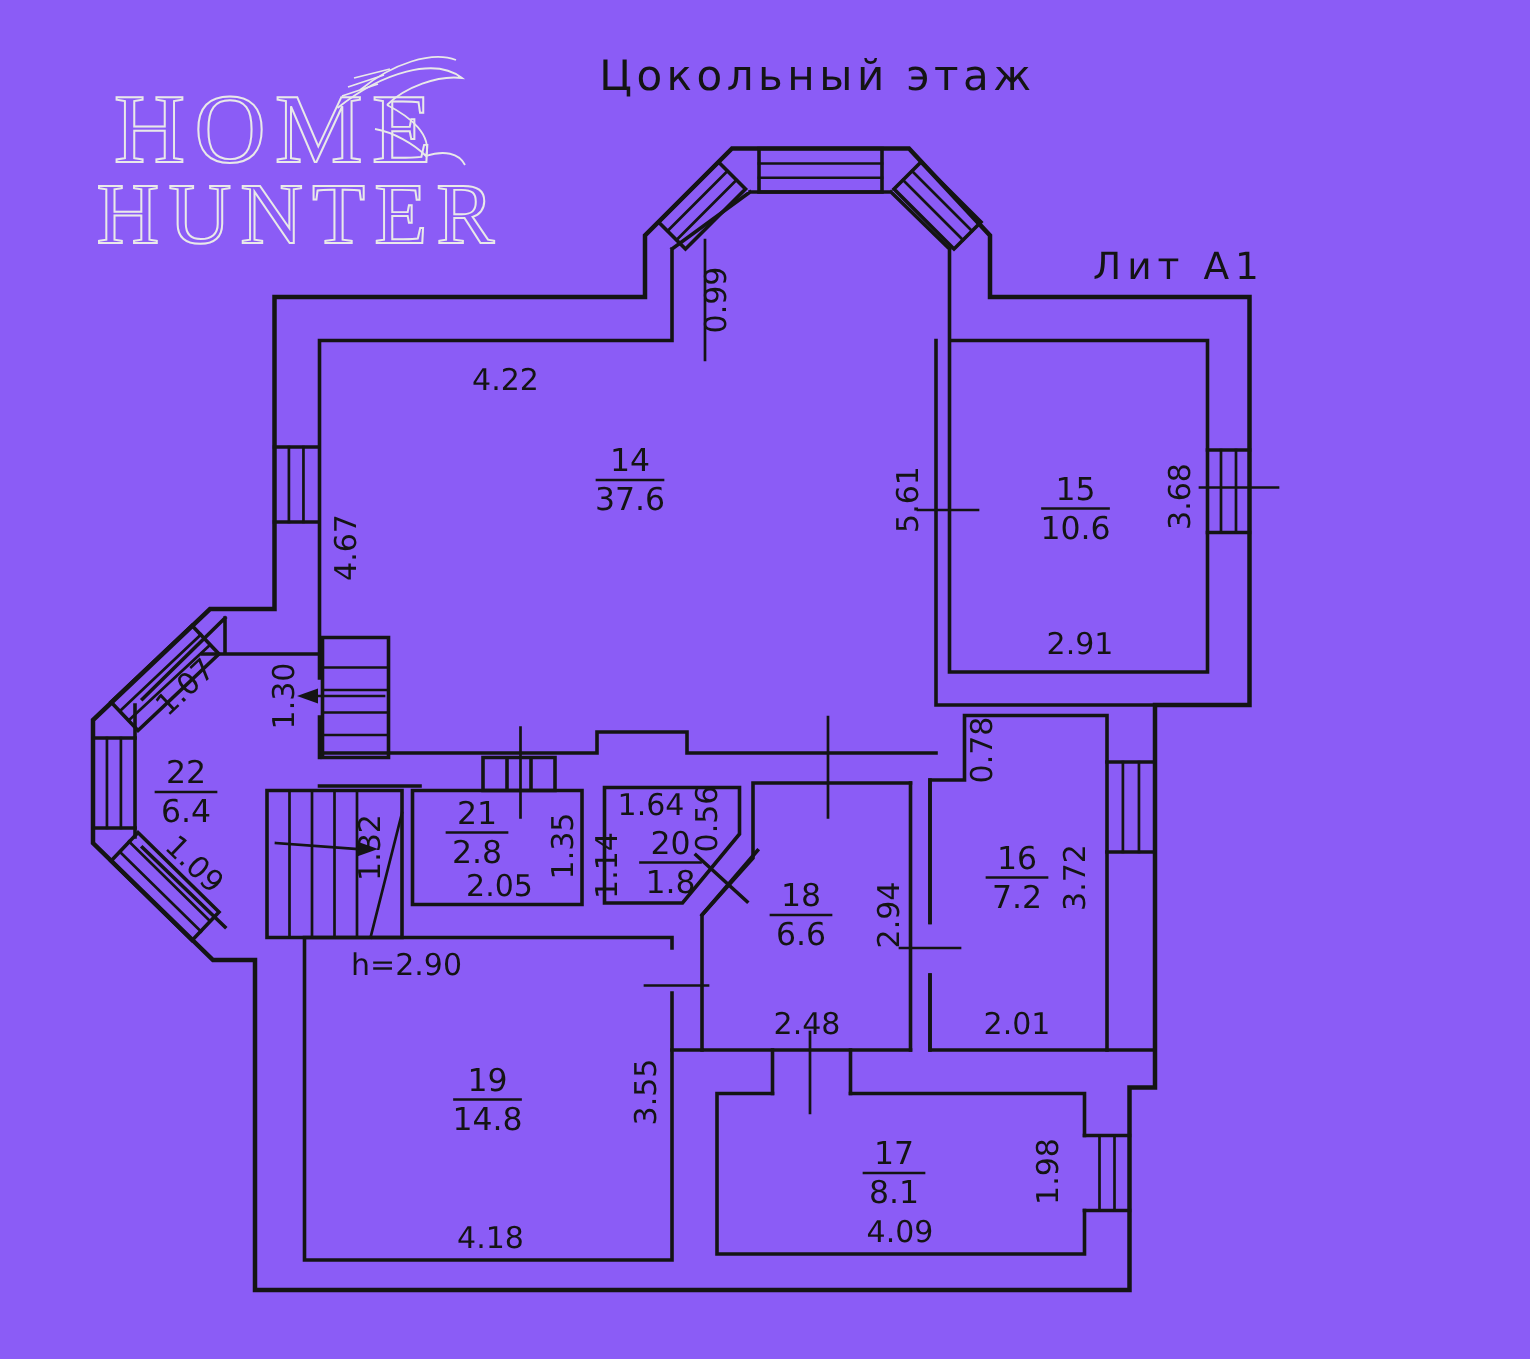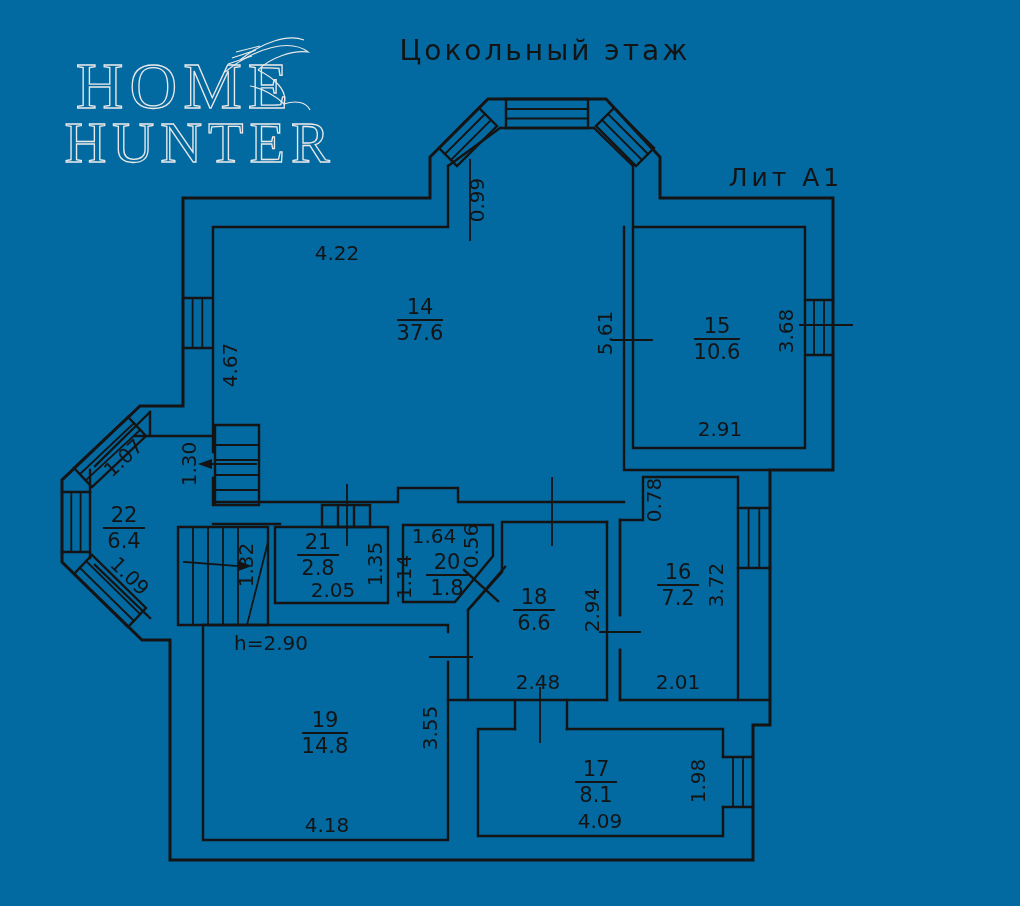--- a/index.html
+++ b/index.html
@@ -1,16 +1,16 @@
 <!DOCTYPE html>
 <html><head>
 <meta charset="utf-8">
 <style>
   html,body{margin:0;padding:0;background:#ffffff;}
-  .page{position:relative;width:1020px;height:906px;background:#0369a1;overflow:hidden;
+  .page{position:relative;width:1020px;height:906px;background:#8b5cf6;overflow:hidden;
         font-family:"DejaVu Sans",sans-serif;}
   svg{position:absolute;left:0;top:0;}
   .wall{stroke:#141414;stroke-width:3;fill:none;stroke-linecap:square;stroke-linejoin:miter;}
   .wall2{stroke:#141414;stroke-width:2.4;fill:none;stroke-linecap:square;}
   .thin{stroke:#141414;stroke-width:1.8;fill:none;stroke-linecap:square;}
   .lbl{fill:#141414;font-size:21px;}
   .dim{fill:#141414;font-size:20px;}
   .ttl{fill:#141414;font-size:28px;letter-spacing:3px;}
   .lit{fill:#141414;font-size:25px;letter-spacing:4px;}
   .wm{fill:none;stroke:#e9e9e9;stroke-width:1.3;font-family:"Liberation Serif",serif;letter-spacing:6px;}

